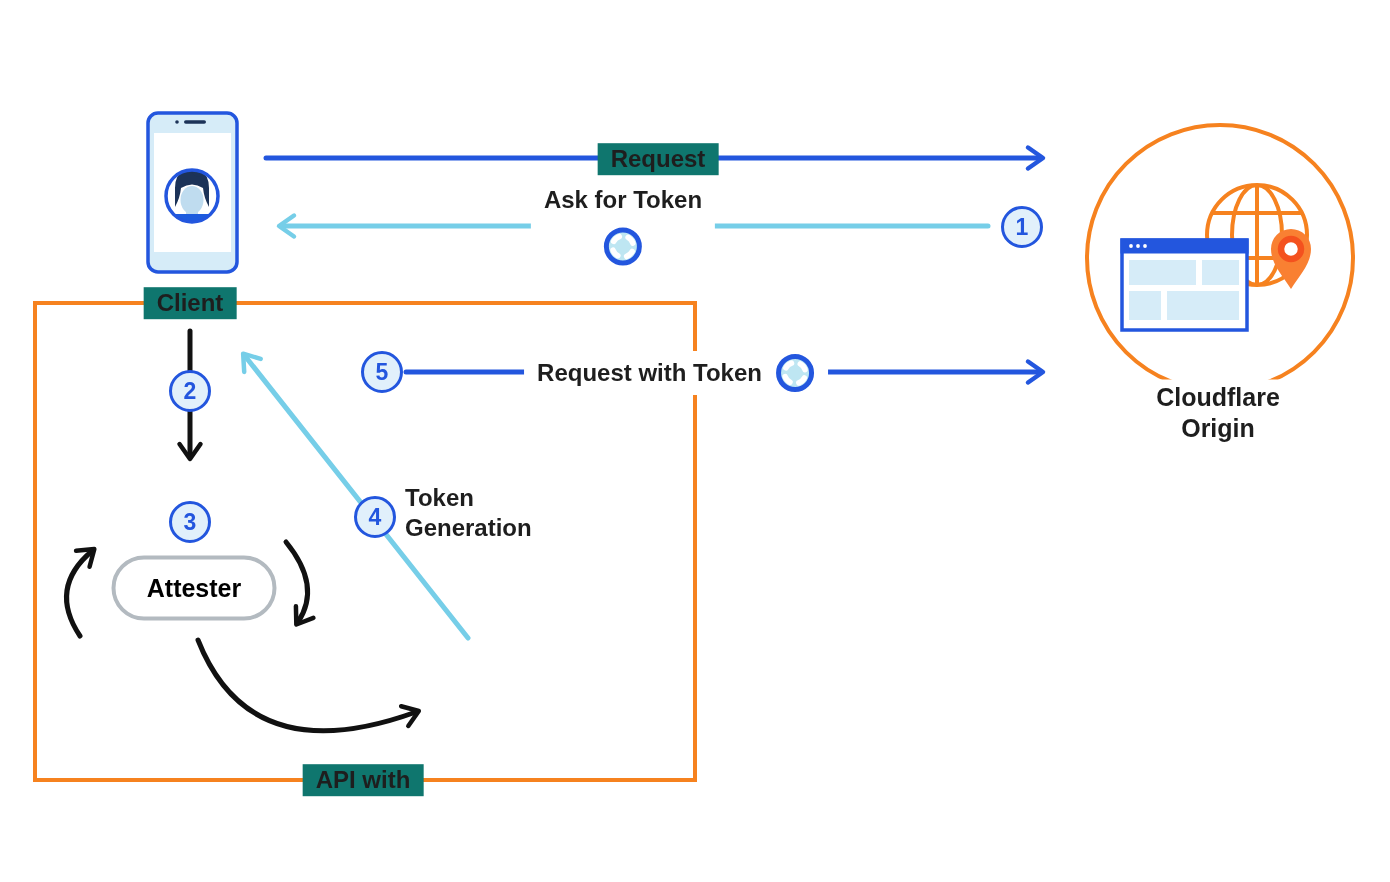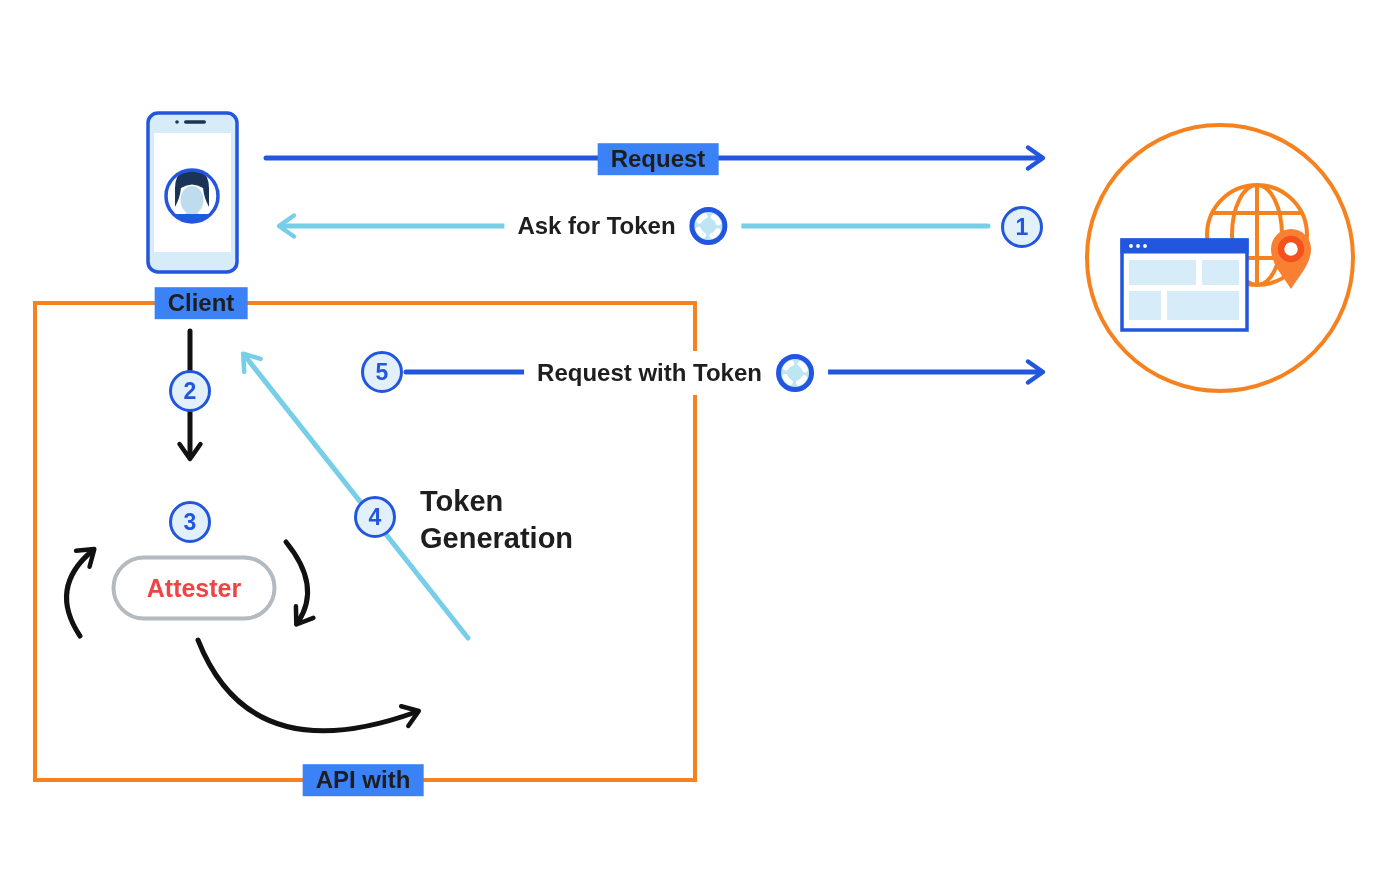--- a/index.html
+++ b/index.html
@@ -15,39 +15,39 @@
   .w5{stroke-width:5px;}
   .st-blue{stroke:var(--blue);}
   .st-cyan{stroke:var(--cyan);}
   .st-black{stroke:#111;}
   .st-orange{stroke:var(--orange);}
   .mk-blue{stroke:var(--blue);}
   .mk-cyan{stroke:var(--cyan);}
   .mk-black{stroke:#111;}
 
   .lbl{position:absolute;transform:translate(-50%,-50%);font-weight:bold;
-       font-size:24px;color:var(--ink);background:#3b82f6;padding:2px 13px;
+       font-size:24px;color:var(--ink);background:#0f766e;padding:2px 13px;
        white-space:nowrap;line-height:1.15;}
   .flowrow{position:absolute;transform:translate(-50%,-50%);display:flex;
        align-items:center;gap:13px;background:#fff;padding:2px 13px;}
   .flowrow .txt{font-weight:bold;font-size:24px;color:var(--ink);white-space:nowrap;}
   .step{position:absolute;transform:translate(-50%,-50%);width:36px;height:36px;
        border:3.5px solid var(--blue);border-radius:50%;background:var(--step_fill);
        color:var(--blue);font-weight:bold;font-size:23px;display:flex;
        align-items:center;justify-content:center;}
   .pill{position:absolute;transform:translate(-50%,-50%);background:#fff;
-       font-weight:bold;font-size:25px;color:#ef4444;display:flex;
+       font-weight:bold;font-size:25px;color:#000000;display:flex;
        align-items:center;justify-content:center;}
   .pill.attester{width:157px;height:57px;border:4px solid var(--gray);border-radius:33px;}
   .pill.issuer{width:158px;height:53px;border:3.5px solid var(--orange);border-radius:30px;}
   .origin-label{position:absolute;transform:translate(-50%,-50%);width:162px;
        text-align:center;font-weight:bold;font-size:25px;color:var(--ink);
        background:#fff;line-height:1.22;padding:2px 4px;}
-  .tokgen{position:absolute;left:420px;top:483px;width:160px;font-weight:bold;
-       font-size:29px;color:var(--ink);line-height:1.27;}
+  .tokgen{position:absolute;left:405px;top:483px;width:160px;font-weight:bold;
+       font-size:24px;color:var(--ink);line-height:1.27;}
   .tok{display:block;}
 </style>
 </head>
 <body>
 
 <div class="page">
 
   <svg class="layer" width="1390" height="882" viewBox="0 0 1390 882">
     <defs>
       <marker id="chev-blue" markerWidth="6" markerHeight="6" viewBox="0 0 20 20" refX="13" refY="10" orient="auto">
@@ -123,45 +123,46 @@
 
     <g>
       <path d="M 1291,289 C 1283,276 1271,264 1271,249 A 20,20 0 1 1 1311,249
                C 1311,264 1299,276 1291,289 Z" fill="#F98032"></path>
       <circle cx="1291" cy="249" r="10" fill="#fff" stroke="var(--pin_red)" stroke-width="6.5"></circle>
     </g>
   </svg>
 
   <div class="lbl" style="left:658px;top:159px;">Request</div>
 
-  <div class="flowrow" style="left:623px;top:226px;">
+  <div class="flowrow" style="left:623px;top:226px;flex-direction:column;">
     <span class="txt">Ask for Token</span>
     <svg class="tok" width="40" height="40" viewBox="0 0 40 40">
       <circle cx="20" cy="20" r="16.5" fill="var(--token_fill)" stroke="var(--blue)" stroke-width="5"></circle>
       <circle cx="20" cy="20" r="10.5" fill="none" stroke="#fff" stroke-width="5.5" stroke-dasharray="7.5 9" stroke-linecap="round" transform="rotate(28 20 20)"></circle>
     </svg>
   </div>
 
   <div class="flowrow" style="left:676px;top:373px;">
     <span class="txt">Request with Token</span>
     <svg class="tok" width="40" height="40" viewBox="0 0 40 40">
       <circle cx="20" cy="20" r="16.5" fill="var(--token_fill)" stroke="var(--blue)" stroke-width="5"></circle>
       <circle cx="20" cy="20" r="10.5" fill="none" stroke="#fff" stroke-width="5.5" stroke-dasharray="7.5 9" stroke-linecap="round" transform="rotate(28 20 20)"></circle>
     </svg>
   </div>
 
   <div class="tokgen">Token Generation</div>
 
-  <div class="lbl" style="left:201px;top:303px;">Client</div>
+  <div class="lbl" style="left:190px;top:303px;">Client</div>
 
   <div class="lbl" style="left:363px;top:780px;">API with</div>
 
   <div class="pill attester" style="left:194px;top:588px;">Attester</div>
 
 
+  <div class="origin-label" style="left:1218px;top:412px;">Cloudflare Origin</div>
 
   <div class="step" style="left:1022px;top:227px;">1</div>
   <div class="step" style="left:190px;top:391px;">2</div>
   <div class="step" style="left:190px;top:522px;">3</div>
   <div class="step" style="left:375px;top:517px;">4</div>
   <div class="step" style="left:382px;top:372px;">5</div>
 
 </div>
 
 </body></html>

